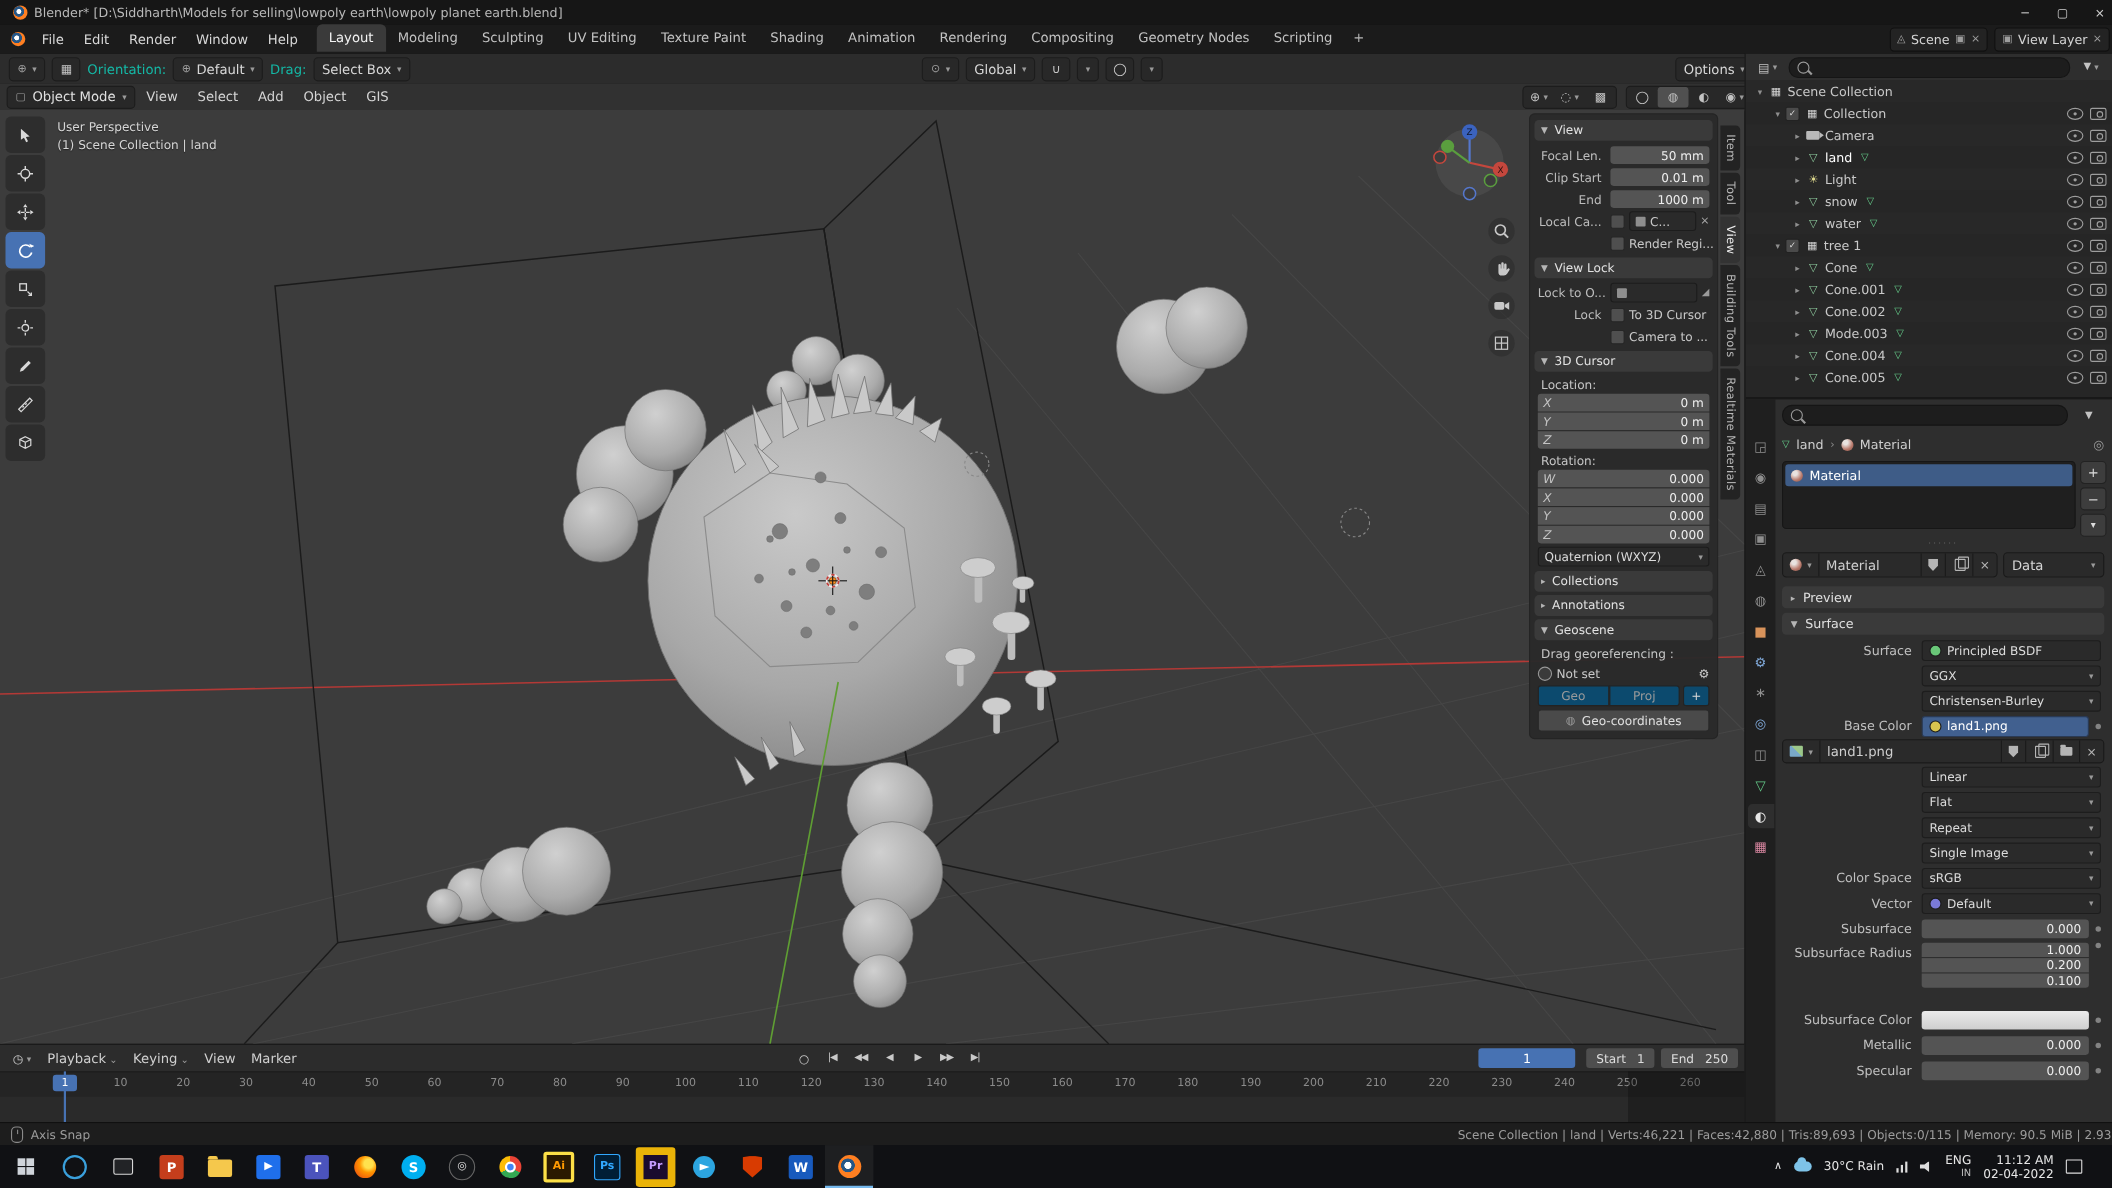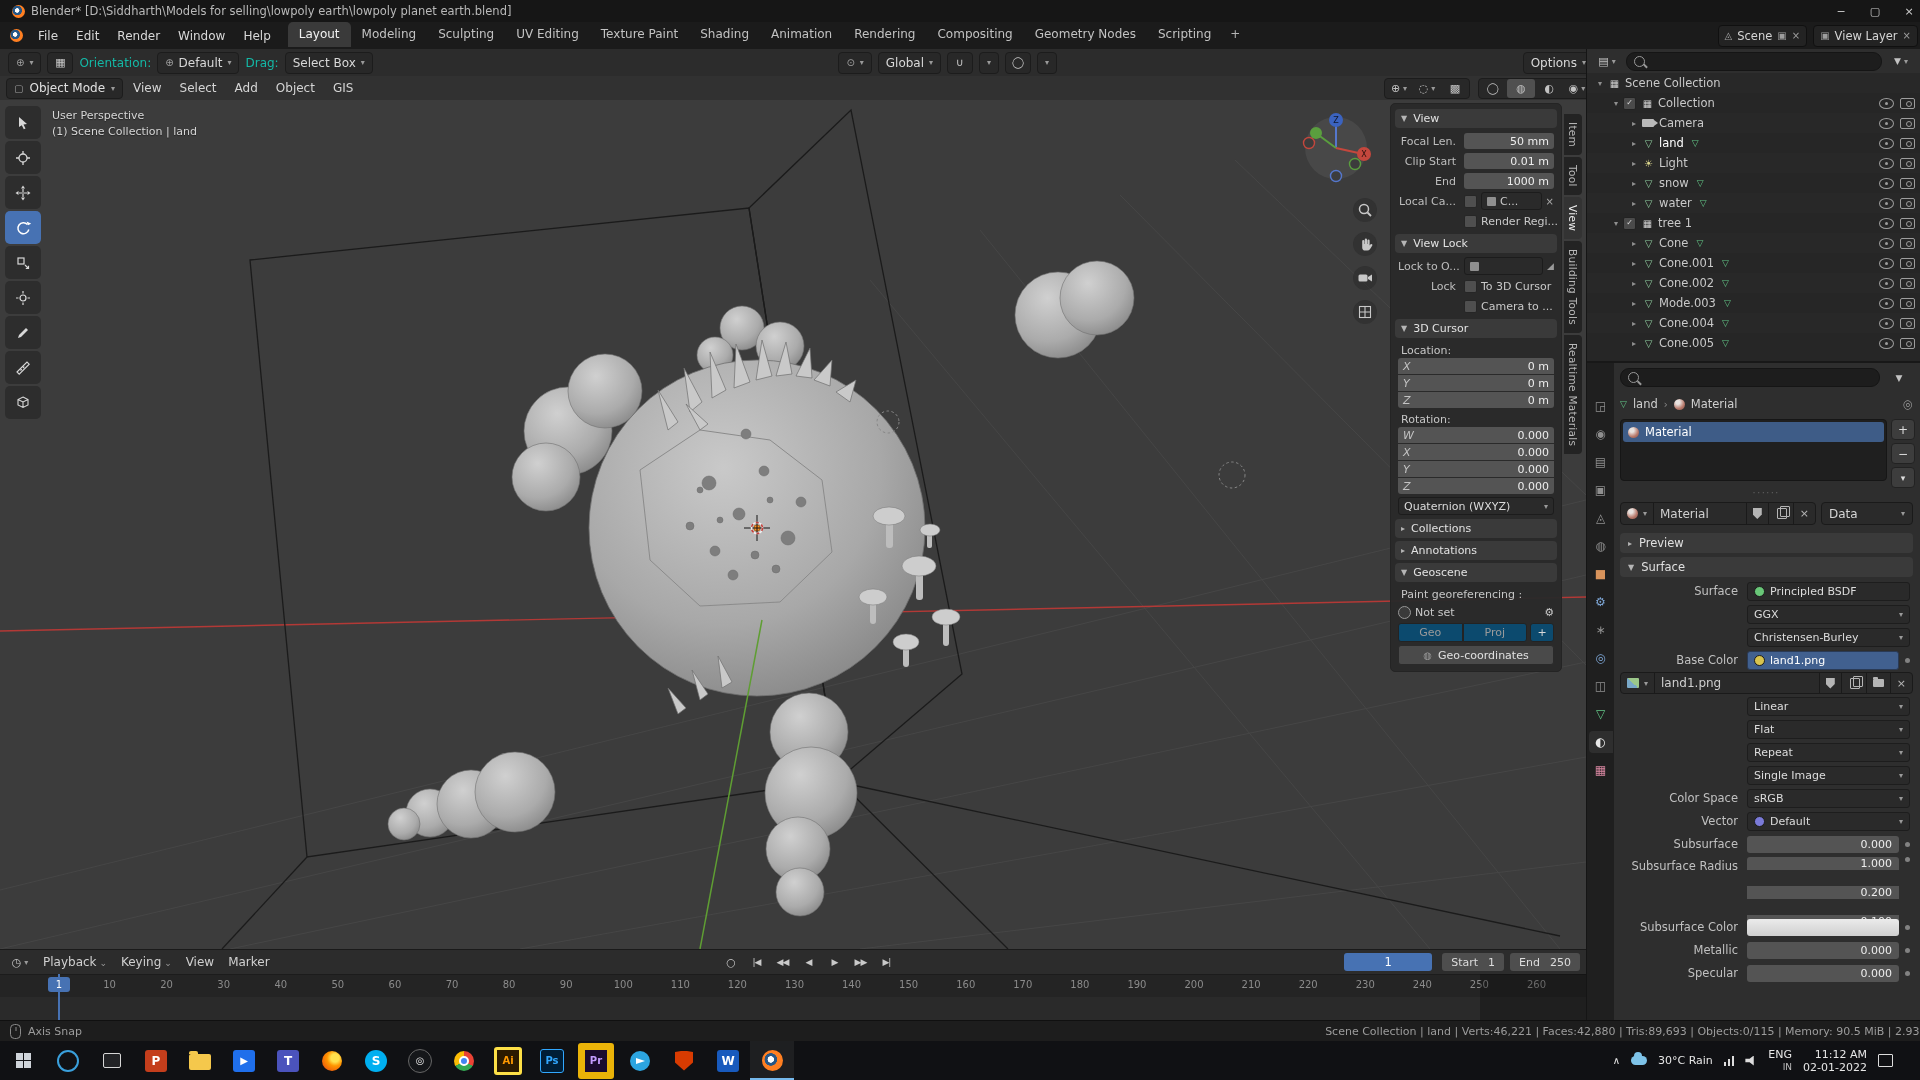--- a/index.html
+++ b/index.html
@@ -161,21 +161,21 @@
   .plab{width:118px;flex:none;text-align:right;padding-right:9px;color:#c0c0c0;font-size:11.5px;white-space:nowrap}
   .pval{flex:1;display:flex;align-items:center;gap:4px;padding-right:3px}
   .pval.dotted::after{content:"";width:5px;height:5px;background:#828282;border-radius:50%;flex:none;margin-left:2px}
   .pfield{flex:1;height:17px;background:#545454;border-radius:3px;display:flex;align-items:center;padding:0 7px;font-size:11px;color:#ededed}
   .pfield.num{justify-content:flex-end}
   .pdrop{flex:1;height:17px;background:#2a2a2a;border:1px solid #1d1d1d;border-radius:3px;display:flex;align-items:center;padding:0 6px;font-size:11px;color:#dcdcdc;gap:5px}
   .pdrop .caret{margin-left:auto}
   .sock{width:9px;height:9px;border-radius:50%;flex:none;border:1px solid #1c1c1c}
   .sock.green{background:#69c778}.sock.yellow{background:#d8c44f}.sock.purple{background:#7a7ad8}
   .basecolor{background:#41608f;border-color:#2a3a55;color:#fff}
-  .stack3{display:flex;flex-direction:column;gap:16px;flex:1}
+  .stack3{display:flex;flex-direction:column;gap:1px;flex:1}
   .stack3 .pfield{border-radius:0}
   .stack3 .pfield:first-child{border-radius:3px 3px 0 0}
   .stack3 .pfield:last-child{border-radius:0 0 3px 3px}
   .swatch{background:linear-gradient(#ebebeb,#cfcfcf)}
   .imgthumb{width:12px;height:10px;border-radius:1px;flex:none;background:linear-gradient(45deg,#79a8c8 0 50%,#9cc88a 50%)}
   .pinic{color:#9a9a9a;margin-left:auto}
 
   
   #statusbar{position:absolute;left:0;top:1020px;width:1920px;height:21px;background:#1d1d1d;border-top:1px solid #101010;display:flex;align-items:center;padding:0 10px;font-size:11px;color:#9c9c9c}
   .mouse-ic{width:9px;height:13px;border:1.2px solid #8a8a8a;border-radius:4.5px;margin-right:7px;position:relative;flex:none}
@@ -678,21 +678,21 @@
           <span>Collections</span>
         </div>
       <div class="nsec-h">
           <span class="tri">▸</span>
           <span>Annotations</span>
         </div>
       <div class="nsec-h">
           <span class="tri">▼</span>
           <span>Geoscene</span>
         </div>
-      <div class="nsec-lab">Paint georeferencing :</div>
+      <div class="nsec-lab">Drag georeferencing :</div>
       <div class="nrow">
         <span class="radio"></span>
         <span class="nminilab">Not set</span>
         <span class="flex1"></span>
         <span class="gear">⚙</span>
       </div>
       <div class="nrow gbar">
         <span class="gbtn first">Geo</span>
         <span class="gbtn mid">Proj</span>
         <span class="gbtn plus">+</span>
@@ -1229,20 +1229,20 @@
           <i></i>
           <i></i>
         </span>
       <span class="vol"></span>
       <span class="tray-stack">
         <span>ENG</span>
         <span style="font-size:9px;color:#bdbdbd">IN</span>
       </span>
       <span class="tray-stack">
         <span>11:12 AM</span>
-        <span>02-01-2022</span>
+        <span>02-04-2022</span>
       </span>
       <span class="notif"></span>
       <span class="desktop-sliver"></span>
     </div>
   </div>
 
 </div>
 
 </body></html>

